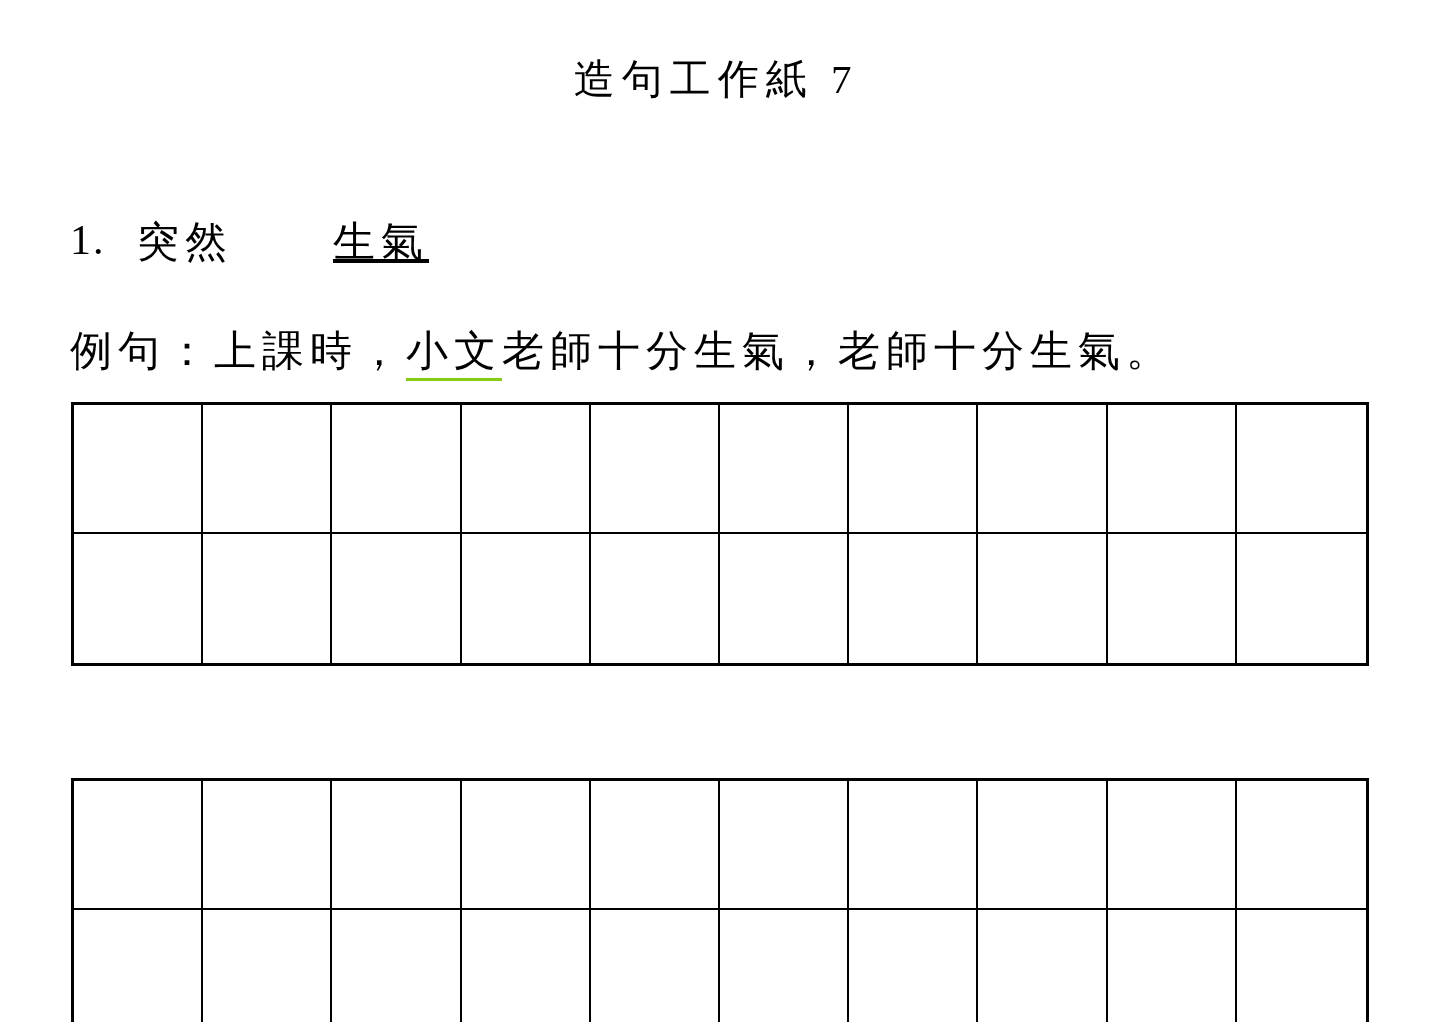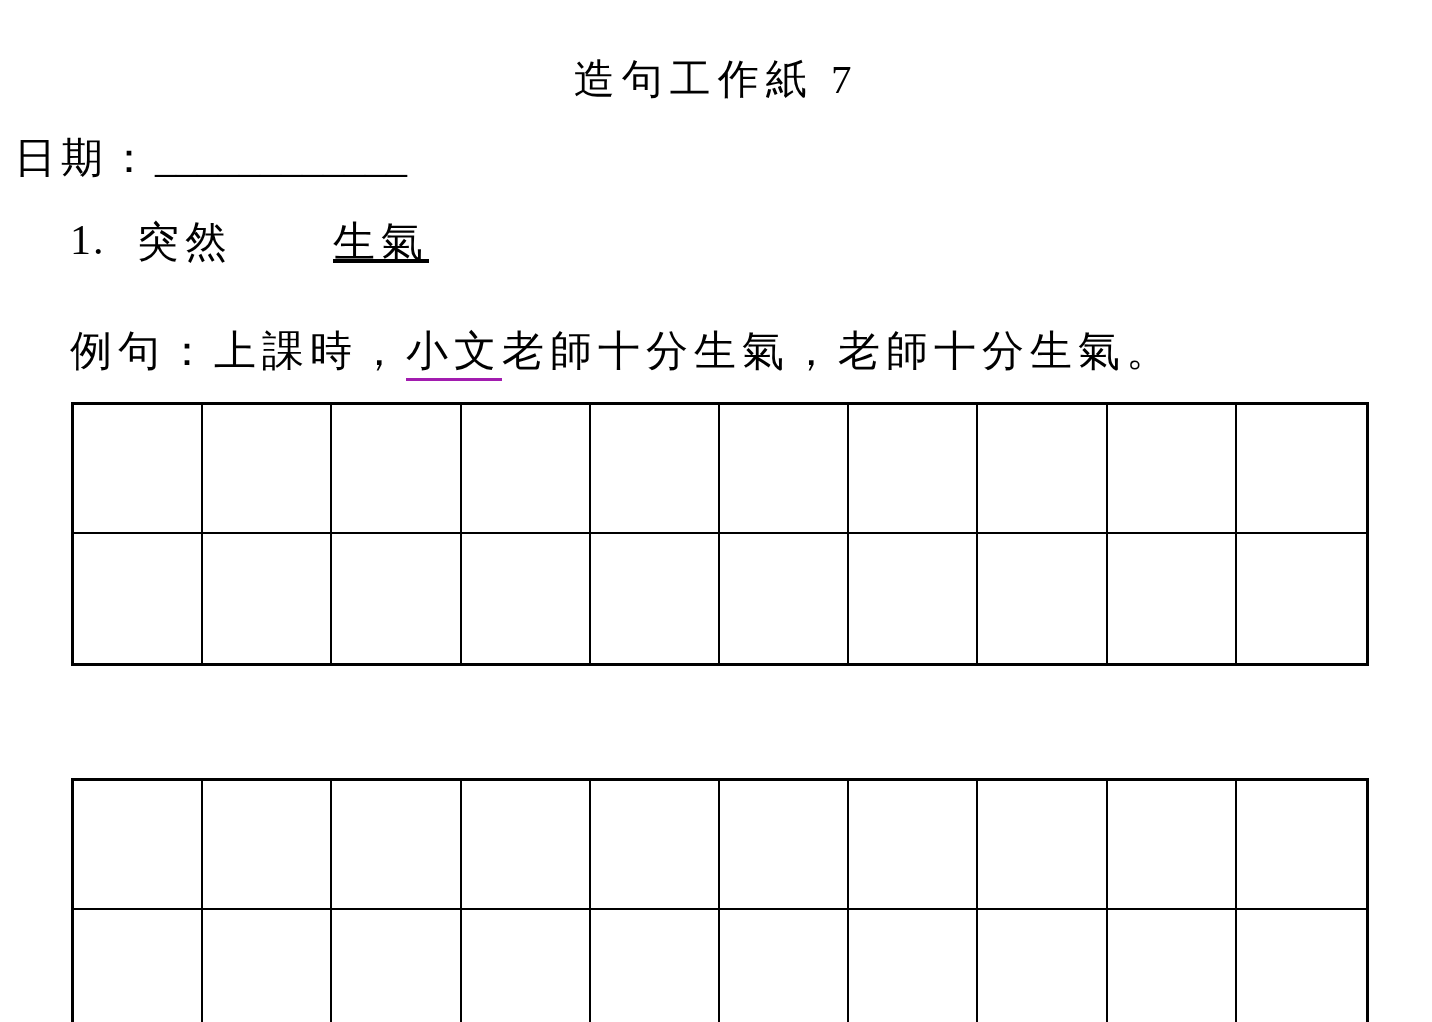--- a/index.html
+++ b/index.html
@@ -58,21 +58,21 @@
   .item-word-2 { position: absolute; left: 333px; top: 0; letter-spacing: 6px; text-decoration: underline; }
   .example-line {
     position: absolute;
     top: 287px;
     left: 70px;
     font-size: 42px;
     letter-spacing: 6px;
     white-space: nowrap;
   }
   .underlined-name {
-    border-bottom: 3px solid #a21caf;
+    border-bottom: 3px solid #84cc16;
     padding-bottom: 4px;
   }
   .writing-grid {
     position: absolute;
     left: 71px;
     width: 1298px;
     border: 3px solid #000000;
     display: grid;
     grid-template-columns: repeat(10, 1fr);
     grid-template-rows: repeat(2, 129px);
@@ -96,21 +96,20 @@
   }
 </style>
 </head>
 <body>
 
 <div class="page">
 
   <div class="title cjk">造句工作紙 7</div>
 
   <div class="header-line">
-    <span class="date-group"><span class="cjk">日期：</span><span class="blank">____________</span></span>
   </div>
 
   <div class="item-line">
     <span class="item-number">1.</span>
     <span class="item-word-1 cjk">突然</span>
     <span class="item-word-2 cjk">生氣</span>
   </div>
 
   <div class="example-line cjk"><span>例句：上課時，</span><span class="underlined-name">小文</span><span>老師十分生氣，老師十分生氣。</span></div>
 

